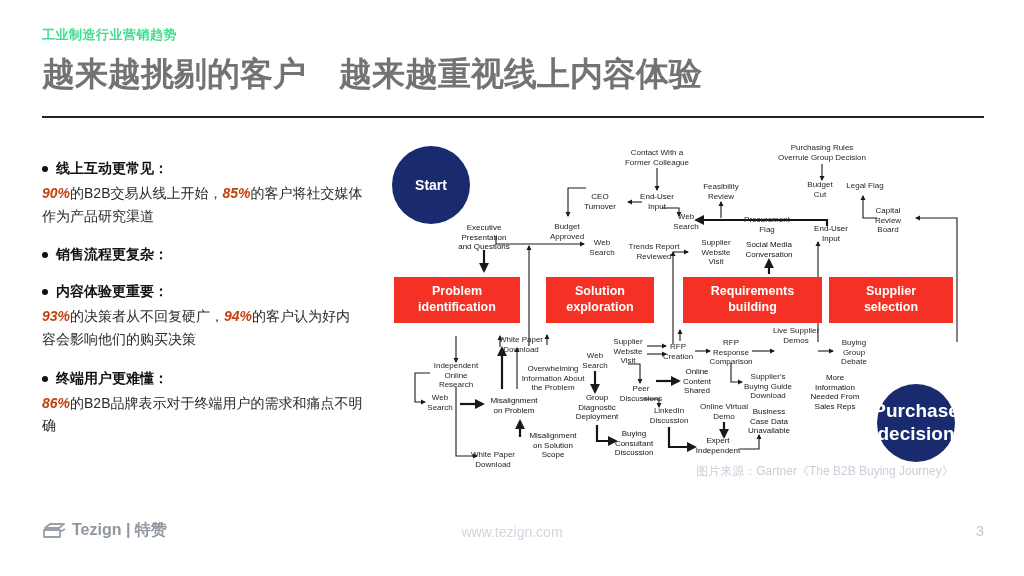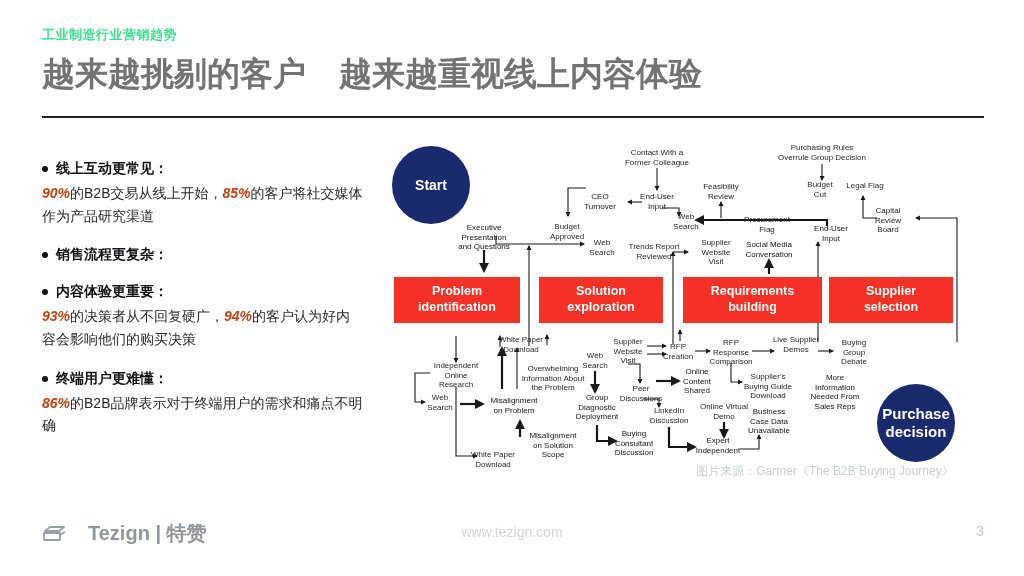--- a/index.html
+++ b/index.html
@@ -20,26 +20,26 @@
   .node{position:absolute;transform:translate(-50%,-50%);text-align:center;font-size:8px;
         line-height:1.2;color:#26262a;white-space:pre-line;z-index:3;}
   .node.bold{font-weight:normal;color:#131317;}
   .stage{position:absolute;top:137px;height:46px;background:#F43124;color:#fff;font-weight:bold;
          font-size:12.5px;line-height:1.25;display:flex;align-items:center;justify-content:center;
          text-align:center;z-index:2;}
   .circle{position:absolute;width:78px;height:78px;border-radius:50%;background:#1A2A6E;color:#fff;
           font-weight:bold;display:flex;align-items:center;justify-content:center;text-align:center;
           line-height:1.2;z-index:4;}
   .start{left:2px;top:6px;font-size:14px;}
-  .purchase{left:487px;top:244px;font-size:15px;}
+  .purchase{left:487px;top:244px;font-size:19px;}
   .source{position:absolute;left:300px;top:323px;width:270px;font-size:12px;color:#c9cfd8;
           text-align:center;z-index:1;}
   
-  .brand{position:absolute;left:42px;top:520px;display:flex;align-items:center;gap:20px;
-         color:#8f969e;font-weight:bold;font-size:20px;}
+  .brand{position:absolute;left:42px;top:520px;display:flex;align-items:flex-end;gap:4px;
+         color:#8f969e;font-weight:bold;font-size:16px;}
   .url{position:absolute;left:0;right:0;top:524px;text-align:center;color:#d1d6dd;font-size:14px;}
   .pagenum{position:absolute;right:40px;top:522px;color:#c4cad3;font-size:15px;}
 </style>
 </head>
 <body>
 
 <div class="eyebrow">工业制造行业营销趋势</div>
 <h1 class="title" style="margin:0;">越来越挑剔的客户　越来越重视线上内容体验</h1>
 <div class="rule"></div>
 
@@ -125,21 +125,21 @@
       <path d="M334 282 V297" marker-end="url(#ah)"></path>
     </g>
   </svg>
 
   <div class="circle start">Start</div>
   <div class="circle purchase" style="white-space:pre-line;">Purchase
 decision</div>
 
   <div class="stage" style="left:4px;width:126px;white-space:pre-line;">Problem
 identification</div>
-  <div class="stage" style="left:149px;width:124px;white-space:pre-line;">Solution
+  <div class="stage" style="left:156px;width:108px;white-space:pre-line;">Solution
 exploration</div>
   <div class="stage" style="left:293px;width:139px;white-space:pre-line;">Requirements
 building</div>
   <div class="stage" style="left:439px;width:124px;white-space:pre-line;">Supplier
 selection</div>
 
   <div class="node" style="left:267px;top:18px;">Contact With a
 Former Colleague</div>
   <div class="node bold" style="left:267px;top:62px;">End-User
 Input</div>
@@ -208,21 +208,21 @@
   <div class="node" style="left:279px;top:276px;">LinkedIn
 Discussion</div>
   <div class="node" style="left:288px;top:212px;">RFP
 Creation</div>
   <div class="node bold" style="left:307px;top:241px;">Online
 Content
 Shared</div>
   <div class="node" style="left:341px;top:212px;">RFP
 Response
 Comparison</div>
-  <div class="node" style="left:406px;top:205px;">Live Supplier
+  <div class="node" style="left:406px;top:196px;">Live Supplier
 Demos</div>
   <div class="node" style="left:464px;top:212px;">Buying
 Group
 Debate</div>
   <div class="node" style="left:378px;top:246px;">Supplier's
 Buying Guide
 Download</div>
   <div class="node" style="left:334px;top:272px;">Online Virtual
 Demo</div>
   <div class="node bold" style="left:379px;top:281px;">Business

